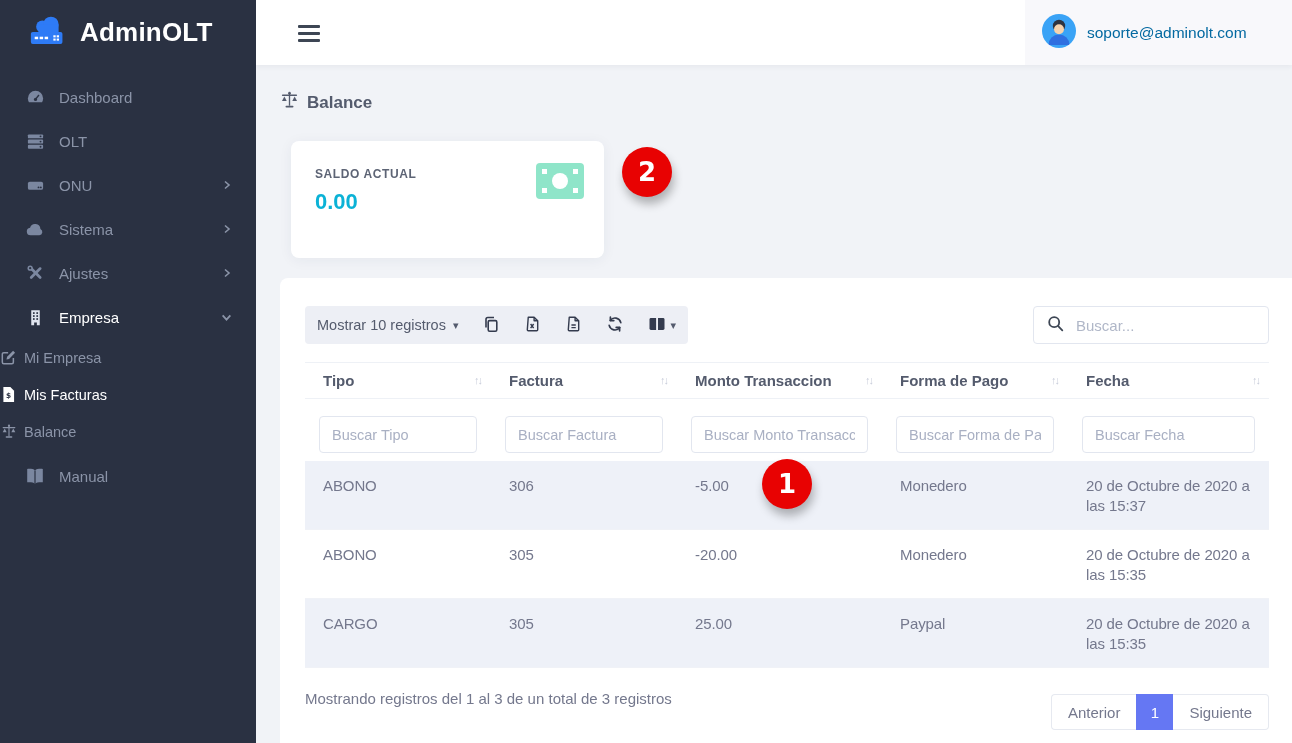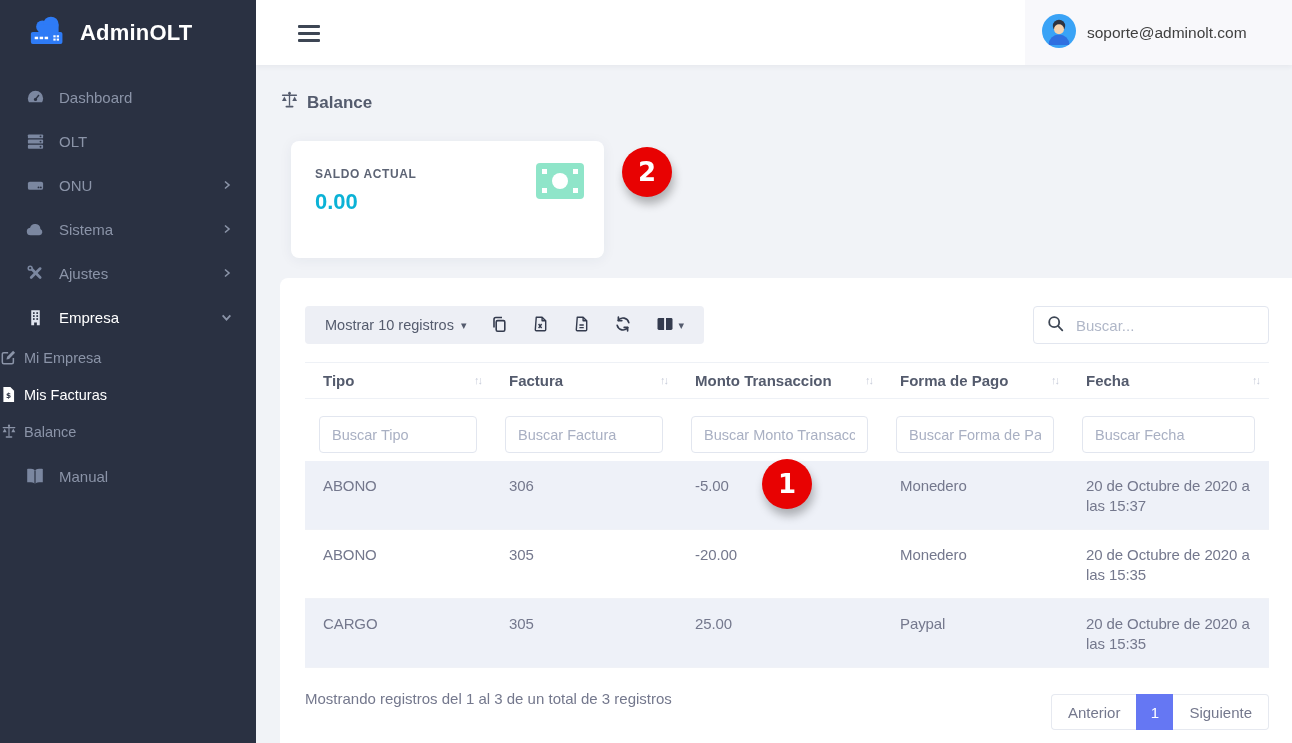--- a/index.html
+++ b/index.html
@@ -10,53 +10,53 @@
     --border-soft:#e2e6ef;
   }
   *{box-sizing:border-box;}
   html,body{margin:0;padding:0;width:1292px;height:743px;}
   body{font-family:"Liberation Sans","DejaVu Sans",sans-serif;}
   .app{position:relative;width:1292px;height:743px;overflow:hidden;background:#fff;}
 
   
   .sidebar{position:absolute;left:0;top:0;width:256px;height:743px;background:var(--sidebar-bg);z-index:3;}
   .brand{height:65px;display:flex;align-items:center;padding-left:28px;gap:8px;cursor:pointer;}
-  .brand-text{color:#fff;font-size:22px;font-weight:bold;letter-spacing:.2px;}
+  .brand-text{color:#fff;font-size:26px;font-weight:bold;letter-spacing:.2px;}
   .nav{padding-top:10px;text-align:right;}
   .nav-item{display:flex;align-items:center;height:44px;padding:0 24px;color:var(--sidebar-text);font-size:15px;cursor:pointer;}
   .nav-item .nicon{width:22px;margin-right:13px;display:flex;justify-content:center;align-items:center;color:#7b87a0;}
   .nav-item .chev{margin-left:auto;display:flex;align-items:center;color:#8b94a8;}
   .nav-item.active{color:#fff;}
   .nav-item.active .nicon{color:#dfe4ee;}
   .submenu{padding:0 0 4px;}
   .sub-item{display:flex;align-items:center;height:37px;color:var(--sidebar-text);font-size:14.5px;cursor:pointer;}
   .sub-item .sicon{width:17px;margin-right:7px;display:flex;justify-content:center;align-items:center;}
   .sub-item.active{color:#fff;}
 
   
   .topbar{position:absolute;left:256px;top:0;right:0;height:65px;background:#fff;box-shadow:0 2px 5px rgba(30,40,60,.05);z-index:2;}
   .hamburger{position:absolute;left:42px;top:25px;width:22px;display:flex;flex-direction:column;gap:4px;background:none;border:none;padding:0;cursor:pointer;}
   .hamburger span{display:block;height:3px;background:#3d4654;border-radius:1px;}
   .user-chip{position:absolute;right:0;top:0;width:267px;height:65px;background:#f8f8fb;display:flex;align-items:center;gap:11px;padding-left:17px;cursor:pointer;}
-  .user-email{color:#404040;font-size:15.5px;text-align:right;}
+  .user-email{color:#0369a1;font-size:15.5px;text-align:right;}
 
   
   .content{position:absolute;left:256px;top:65px;right:0;bottom:0;background:var(--content-bg);}
   .page-title{position:absolute;left:24px;top:26px;display:flex;gap:8px;align-items:center;color:var(--text-dark);font-weight:bold;font-size:17px;}
 
   .balance-card{position:absolute;left:35px;top:76px;width:313px;height:117px;background:var(--panel-bg);border-radius:8px;box-shadow:0 2px 14px rgba(40,50,80,.06);padding:26px 24px;}
   .card-label{font-size:12px;font-weight:bold;letter-spacing:.6px;color:#5d6475;}
   .card-value{margin-top:8px;font-size:22px;font-weight:bold;color:var(--accent-cyan);}
   .money{position:absolute;right:20px;top:22px;width:48px;height:36px;background:var(--mint);border-radius:4px;}
   .money::before{content:"";position:absolute;left:50%;top:50%;width:16px;height:16px;margin:-8px 0 0 -8px;background:#fff;border-radius:50%;}
   .money::after{content:"";position:absolute;left:6px;top:6px;width:5px;height:5px;background:#fff;box-shadow:31px 0 0 #fff,0 19px 0 #fff,31px 19px 0 #fff;}
 
   .panel{position:absolute;left:24px;top:213px;right:0;bottom:0;background:var(--panel-bg);border-radius:8px 0 0 0;padding:28px 23px 0 25px;}
   .toolbar-row{display:flex;justify-content:space-between;align-items:center;}
-  .toolbar-pill{height:38px;background:#edeff5;border-radius:4px;display:flex;align-items:center;padding:0 20px;gap:24px;}
+  .toolbar-pill{height:38px;background:#edeff5;border-radius:4px;display:flex;align-items:center;padding:0 12px;gap:24px;}
   .length-select{display:flex;align-items:center;gap:7px;background:none;border:none;font-family:inherit;font-size:14.5px;color:var(--text-dark);cursor:pointer;padding:0;}
   .tool-btn{background:none;border:none;padding:0;display:flex;align-items:center;gap:4px;color:#343b4e;cursor:pointer;}
   .caret{font-size:11px;color:#545b6d;line-height:1;}
   .search-box{width:236px;height:38px;border:1px solid var(--border-soft);border-radius:4px;display:flex;align-items:center;padding:0 13px;gap:10px;background:#fff;}
   .search-box input{border:none;outline:none;font-family:inherit;font-size:15px;color:var(--text-muted);width:100%;background:transparent;}
   .search-box input::placeholder{color:#b0b7c8;}
 
   table.dt{width:100%;border-collapse:collapse;table-layout:fixed;margin-top:18px;}
   .dt thead th{text-align:left;font-size:15px;color:var(--text-dark);font-weight:bold;padding:9px 10px 9px 18px;border-top:1px solid #eef1f6;}
   .dt thead th .sort{float:right;color:#c8cdda;font-size:11px;letter-spacing:-2px;font-weight:normal;margin-top:2px;}

